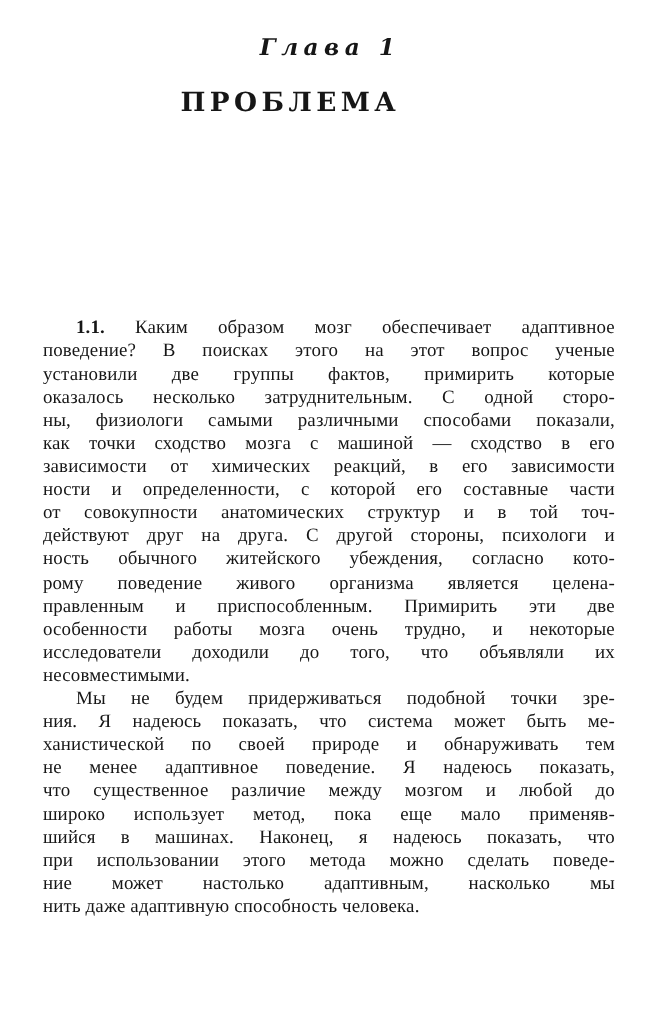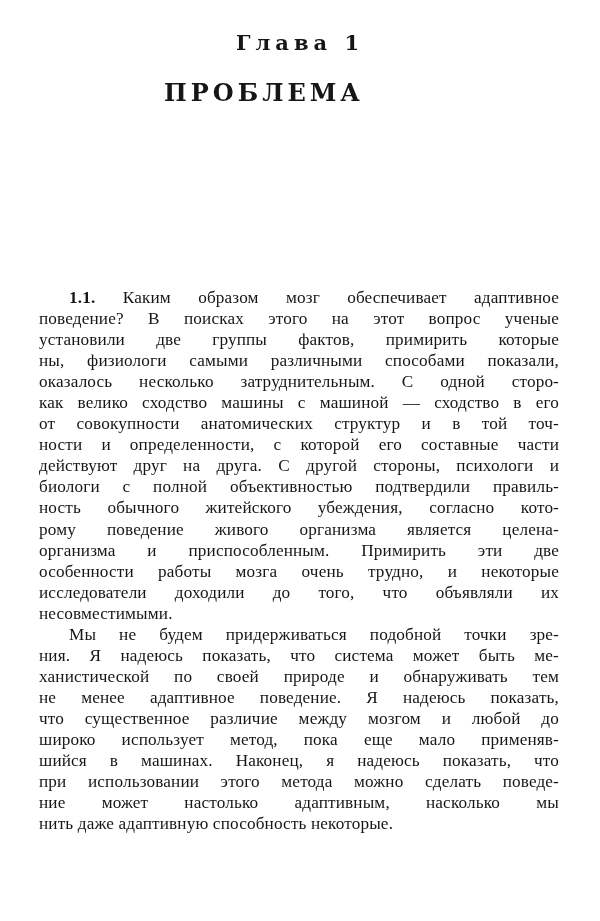--- a/index.html
+++ b/index.html
@@ -20,20 +20,21 @@
       left: 0; top: 0;
       width: 600px; height: 921px;
     }
     .chapter-label {
       position: absolute;
       top: 30px;
       left: 0;
       width: 600px;
       text-align: center;
       font-family: "DejaVu Serif", "Liberation Serif", serif;
+      font-style: italic;
       font-weight: bold;
       font-size: 21px;
       letter-spacing: 5px;
     }
     .chapter-title {
       position: absolute;
       top: 78px;
       left: 0;
       width: 528px;
       text-align: center;
@@ -74,41 +75,41 @@
 <div class="page">
   <div class="chapter-label">Глава 1</div>
   <div class="chapter-title">ПРОБЛЕМА</div>
 
   <div class="body-text">
 
     <div>
       <div class="line indent"><span class="section-num">1.1.</span> <span>Каким образом мозг обеспечивает адаптивное</span></div>
       <div class="line">поведение? В поисках этого на этот вопрос ученые</div>
       <div class="line">установили две группы фактов, примирить которые</div>
+      <div class="line">оказалось несколько затруднительным. С одной сторо-</div>
       <div class="line">ны, физиологи самыми различными способами показали,</div>
-      <div class="line">оказалось несколько затруднительным. С одной сторо-</div>
-      <div class="line">как велико сходство машины с машиной — сходство в его</div>
+      <div class="line">как точки сходство мозга с машиной — сходство в его</div>
+      <div class="line">зависимости от химических реакций, в его зависимости</div>
+      <div class="line">ности и определенности, с которой его составные части</div>
       <div class="line">от совокупности анатомических структур и в той точ-</div>
-      <div class="line">ности и определенности, с которой его составные части</div>
       <div class="line">действуют друг на друга. С другой стороны, психологи и</div>
-      <div class="line">биологи с полной объективностью подтвердили правиль-</div>
       <div class="line">ность обычного житейского убеждения, согласно кото-</div>
       <div class="line">рому поведение живого организма является целена-</div>
-      <div class="line">организма и приспособленным. Примирить эти две</div>
+      <div class="line">правленным и приспособленным. Примирить эти две</div>
       <div class="line">особенности работы мозга очень трудно, и некоторые</div>
       <div class="line">исследователи доходили до того, что объявляли их</div>
       <div class="line last">несовместимыми.</div>
     </div>
 
     <div>
       <div class="line indent">Мы не будем придерживаться подобной точки зре-</div>
       <div class="line">ния. Я надеюсь показать, что система может быть ме-</div>
       <div class="line">ханистической по своей природе и обнаруживать тем</div>
       <div class="line">не менее адаптивное поведение. Я надеюсь показать,</div>
       <div class="line">что существенное различие между мозгом и любой до</div>
       <div class="line">широко использует метод, пока еще мало применяв-</div>
       <div class="line">шийся в машинах. Наконец, я надеюсь показать, что</div>
       <div class="line">при использовании этого метода можно сделать поведе-</div>
       <div class="line">ние может настолько адаптивным, насколько мы</div>
-      <div class="line last">нить даже адаптивную способность некоторые.</div>
+      <div class="line last">нить даже адаптивную способность человека.</div>
     </div>
   </div>
 </div>
 
 </body></html>

